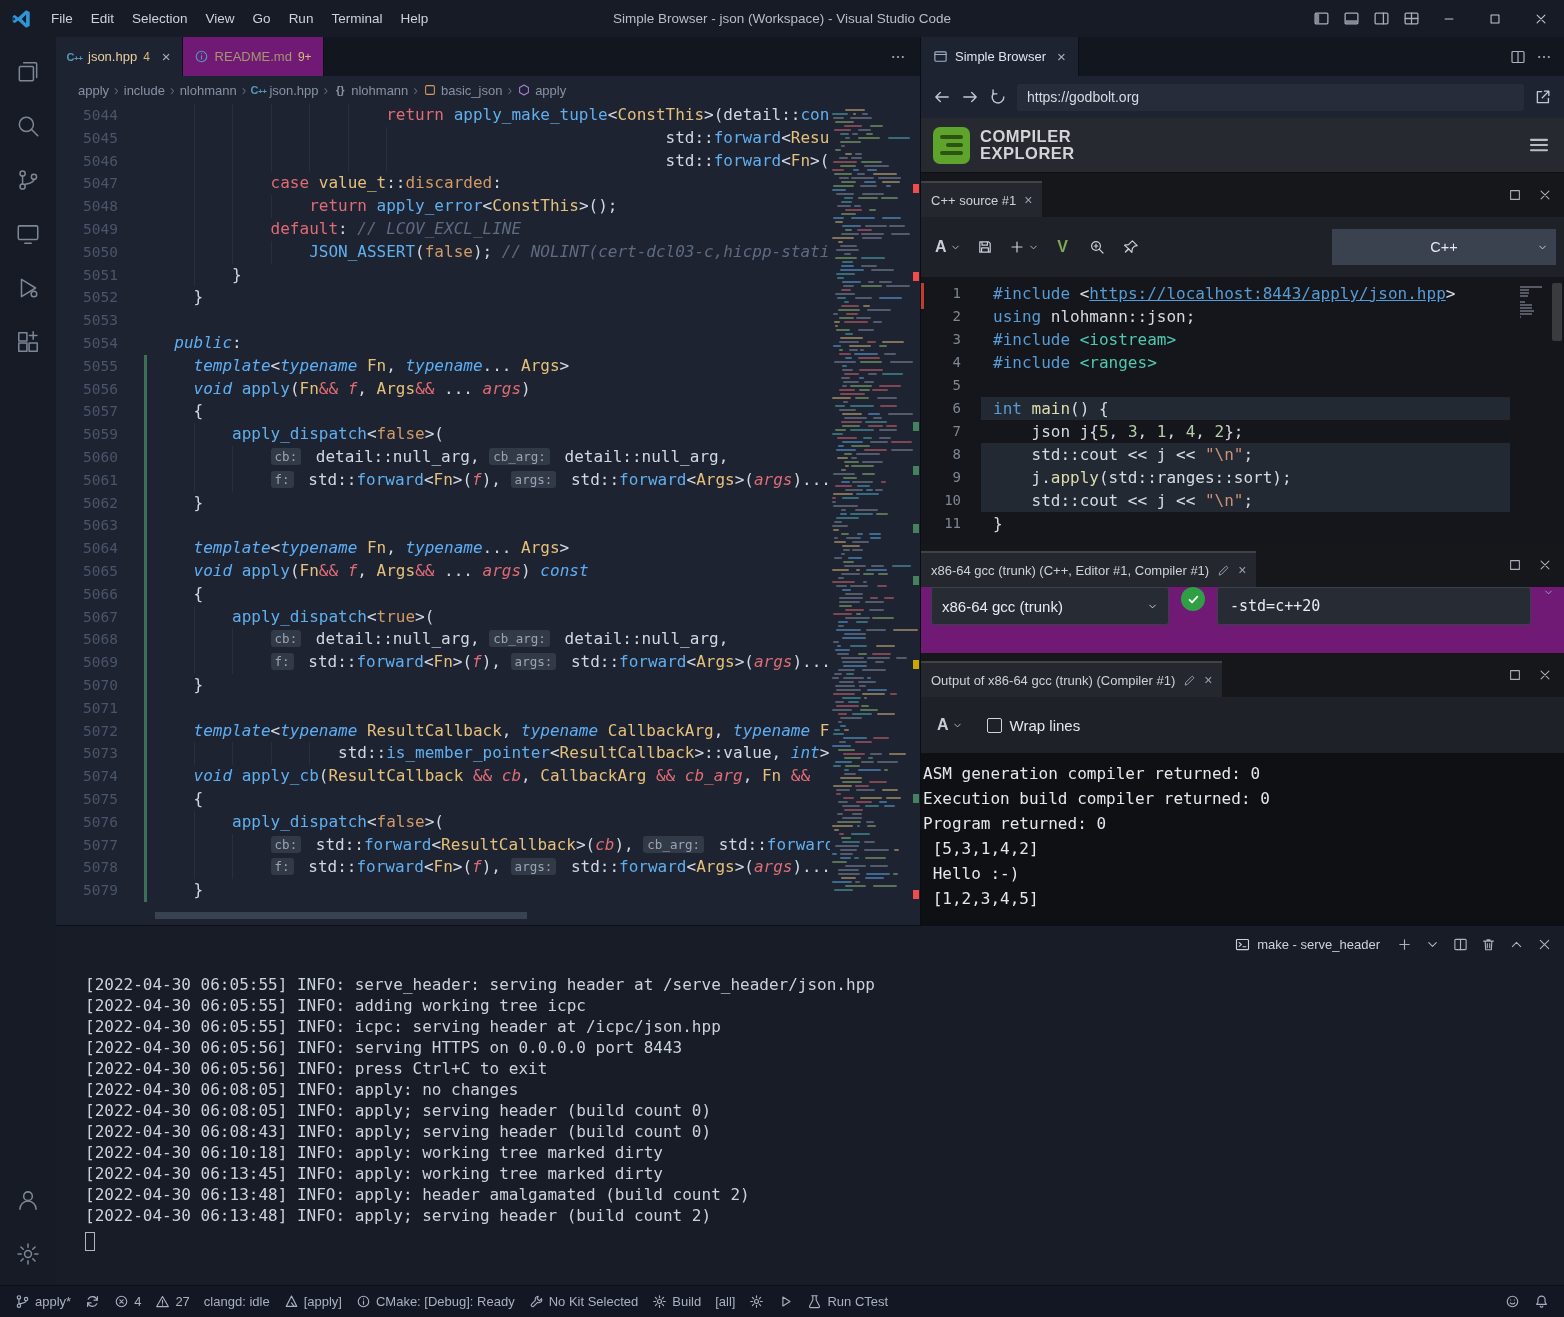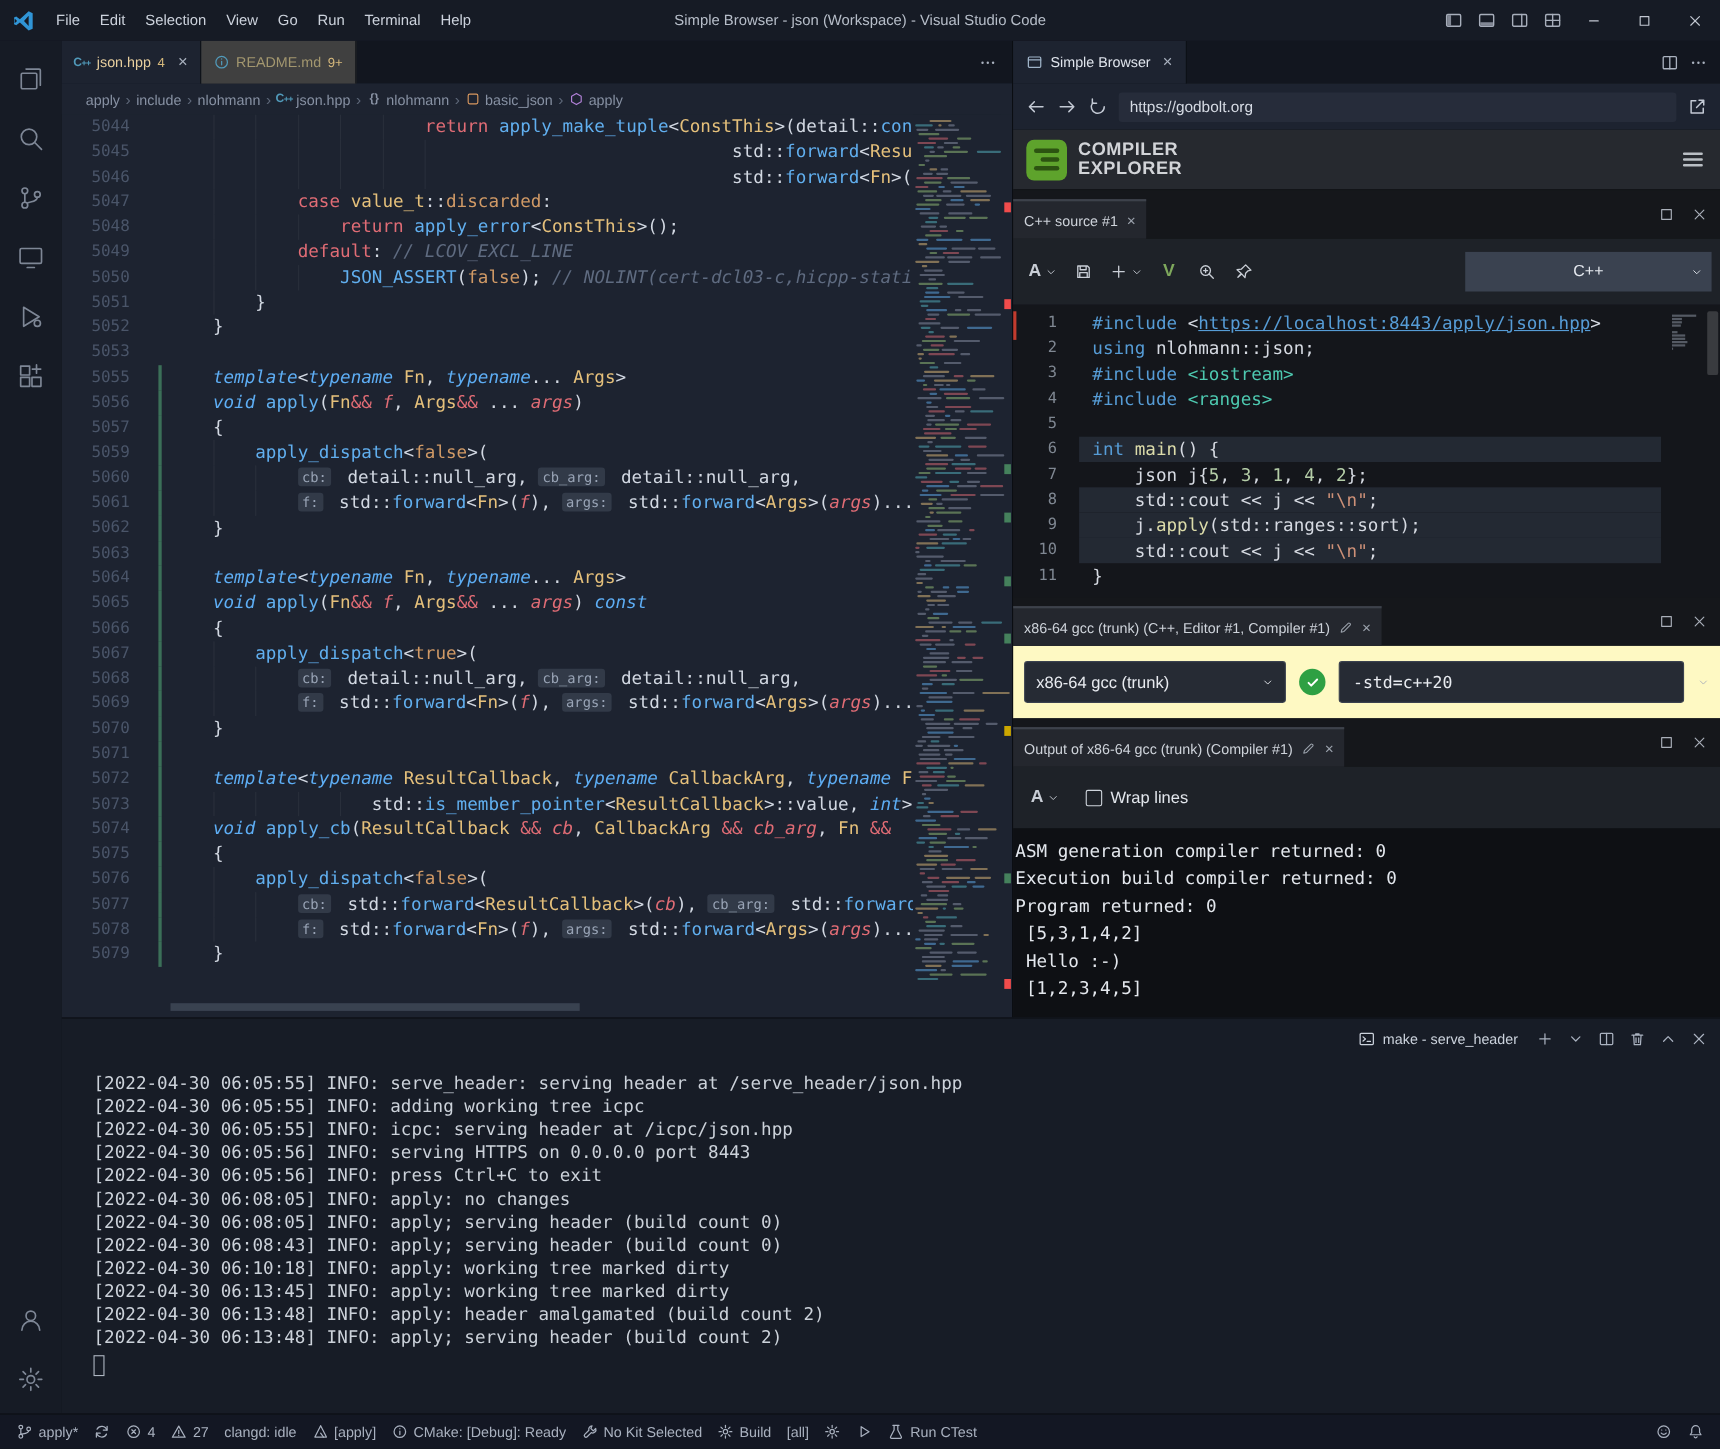--- a/index.html
+++ b/index.html
@@ -23,21 +23,21 @@
 
 .activitybar{position:absolute;top:37px;bottom:32px;left:0;width:56px;background:#161b25;display:flex;flex-direction:column;align-items:center;padding-top:8px;z-index:5}
 .ab-icon{width:48px;height:54px;display:flex;align-items:center;justify-content:center;color:#7e8796}
 .ab-icon svg{width:26px;height:26px;stroke-width:1.4}
 .ab-bottom{margin-top:auto;display:flex;flex-direction:column;align-items:center;padding-bottom:4px}
 
 
 .editor-area{position:absolute;top:37px;left:56px;width:864px;height:888px;background:#1d2330}
 .tabs-row{height:39px;background:#12161f;display:flex;align-items:stretch}
 .etabs{display:flex}
-.etab{display:flex;align-items:center;gap:6px;padding:0 11px;background:#404040;border-right:1px solid #0c0f15;font-size:13px}
+.etab{display:flex;align-items:center;gap:6px;padding:0 11px;background:#701a75;border-right:1px solid #0c0f15;font-size:13px}
 .etab.active{background:#1d2330}
 .etab .ic{width:15px;height:15px}
 .etab-label{color:#a3976f}
 .etab.active .etab-label{color:#e8cf9e}
 .etab-badge{color:#d6b97c;font-size:12px}
 .etab-close{margin-left:6px;color:#aab2bf;font-size:15px;line-height:1}
 .tabs-more{margin-left:auto;align-self:center;margin-right:14px;color:#aab2bf}
 .breadcrumb{height:28px;display:flex;align-items:center;padding-left:22px;font-size:13px;color:#8791a3;background:#1d2330}
 .bc-item{display:inline-flex;align-items:center;gap:4px}
 .bc-item .ic{width:14px;height:14px}
@@ -98,21 +98,21 @@
 .ce-editor .ln{width:40px;color:#7f8792;font-size:14px}
 .ce-editor .lt{left:72px}
 .ce-editor .cl.hl:before{content:"";position:absolute;left:60px;right:54px;top:0;bottom:0;background:#232933}
 .ck{color:#569cd6}.cp{color:#d6dae2}.clk{color:#569cd6;text-decoration:underline}
 .ci{color:#4ec9b0}.cn{color:#b5cea8}.cf{color:#dcdcaa}.cs{color:#ce9178}
 .ce-redmark{position:absolute;left:0;top:6px;width:3px;height:26px;background:#c23b2e}
 .ce-vscroll{position:absolute;right:2px;top:6px;width:10px;height:58px;background:rgba(255,255,255,.16);border-radius:2px}
 .ce-mini{position:absolute;right:18px;top:8px;width:26px}
 .cemm-row{height:3px;position:relative}
 .cemm-row b{position:absolute;left:0;top:1px;height:1.5px;background:#8a93a0;opacity:.55}
-.compiler-pane{height:66px;background:#fef9c3;display:flex;align-items:center;padding:0 10px;gap:12px}
+.compiler-pane{height:66px;background:#701a75;display:flex;align-items:flex-start;padding:0 10px;gap:12px}
 .cdrop{width:238px;height:38px;background:#262b34;border:1px solid #3a414e;border-radius:3px;display:flex;align-items:center;padding:0 10px;font-size:15px;color:#e8ebf0;gap:6px}
 .cdrop .caret-sm{margin-left:auto}
 .ok-badge{width:24px;height:24px;border-radius:50%;background:#2ea043;display:flex;align-items:center;justify-content:center;flex:none}
 .ok-badge .ic{width:13px;height:13px;color:#fff}
 .ok-badge svg{stroke-width:2.2}
 .opts{flex:1;height:38px;background:#262b34;border:1px solid #3a414e;border-radius:3px;display:flex;align-items:center;padding:0 12px;font-size:15px;color:#e8ebf0;font-family:"DejaVu Sans Mono",monospace}
 .out-toolbar{height:56px;background:#1e2228;display:flex;align-items:center;padding:0 10px;gap:18px}
 .wrap-box{display:flex;align-items:center;gap:8px;font-size:15px;color:#e3e7ed}
 .checkbox{width:15px;height:15px;border:1.5px solid #cfd5dc;border-radius:2px}
 .out-content{position:relative;background:#0e1014;font-family:"DejaVu Sans Mono",monospace;font-size:16px;line-height:25px;color:#e4e8ee;padding:8px 0 0 2px;height:172px}
@@ -339,20 +339,21 @@
         <div class="cl"><span class="ln">5044</span><i class="guide" style="left: 137.52px;"></i><i class="guide" style="left: 176.04px;"></i><i class="guide" style="left: 214.56px;"></i><i class="guide" style="left: 253.08px;"></i><i class="guide" style="left: 291.6px;"></i><span class="lt"><span class="tp">                        </span><span class="tk">return </span><span class="tf">apply_make_tuple</span><span class="tp">&lt;</span><span class="tt">ConstThis</span><span class="tp">&gt;(detail::</span><span class="tf">conditional_static_cast</span></span></div>
         <div class="cl"><span class="ln">5045</span><i class="guide" style="left: 137.52px;"></i><i class="guide" style="left: 176.04px;"></i><i class="guide" style="left: 214.56px;"></i><i class="guide" style="left: 253.08px;"></i><i class="guide" style="left: 291.6px;"></i><i class="guide" style="left: 330.12px;"></i><span class="lt"><span class="tp">                                                     </span><span class="tp">std::</span><span class="tf">forward</span><span class="tp">&lt;</span><span class="tt">ResultCallback</span></span></div>
         <div class="cl"><span class="ln">5046</span><i class="guide" style="left: 137.52px;"></i><i class="guide" style="left: 176.04px;"></i><i class="guide" style="left: 214.56px;"></i><i class="guide" style="left: 253.08px;"></i><i class="guide" style="left: 291.6px;"></i><i class="guide" style="left: 330.12px;"></i><span class="lt"><span class="tp">                                                     </span><span class="tp">std::</span><span class="tf">forward</span><span class="tp">&lt;</span><span class="tt">Fn</span><span class="tp">&gt;(fn),</span></span></div>
         <div class="cl"><span class="ln">5047</span><i class="guide" style="left: 137.52px;"></i><i class="guide" style="left: 176.04px;"></i><span class="lt"><span class="tp">            </span><span class="tk">case </span><span class="tt">value_t</span><span class="tp">::</span><span class="tn">discarded</span><span class="tp">:</span></span></div>
         <div class="cl"><span class="ln">5048</span><i class="guide" style="left: 137.52px;"></i><i class="guide" style="left: 176.04px;"></i><i class="guide" style="left: 214.56px;"></i><span class="lt"><span class="tp">                </span><span class="tk">return </span><span class="tf">apply_error</span><span class="tp">&lt;</span><span class="tt">ConstThis</span><span class="tp">&gt;();</span></span></div>
         <div class="cl"><span class="ln">5049</span><i class="guide" style="left: 137.52px;"></i><i class="guide" style="left: 176.04px;"></i><span class="lt"><span class="tp">            </span><span class="tk">default</span><span class="tp">: </span><span class="tc">// LCOV_EXCL_LINE</span></span></div>
         <div class="cl"><span class="ln">5050</span><i class="guide" style="left: 137.52px;"></i><i class="guide" style="left: 176.04px;"></i><i class="guide" style="left: 214.56px;"></i><span class="lt"><span class="tp">                </span><span class="tf">JSON_ASSERT</span><span class="tp">(</span><span class="tn">false</span><span class="tp">); </span><span class="tc">// NOLINT(cert-dcl03-c,hicpp-static-assert,misc-static-assert)</span></span></div>
         <div class="cl"><span class="ln">5051</span><i class="guide" style="left: 137.52px;"></i><span class="lt"><span class="tp">        </span><span class="tp">}</span></span></div>
         <div class="cl"><span class="ln">5052</span><span class="lt"><span class="tp">    </span><span class="tp">}</span></span></div>
         <div class="cl"><span class="ln">5053</span><span class="lt"><span class="tp"></span></span></div>
+        <div class="cl"><span class="ln">5054</span><span class="lt"><span class="tp">  </span><span class="tkb">public</span><span class="tp">:</span></span></div>
         <div class="cl"><span class="ln">5055</span><i class="gut-add"></i><span class="lt"><span class="tp">    </span><span class="tkb">template</span><span class="tp">&lt;</span><span class="tkb">typename</span><span class="tp"> </span><span class="tt">Fn</span><span class="tp">, </span><span class="tkb">typename</span><span class="tp">... </span><span class="tt">Args</span><span class="tp">&gt;</span></span></div>
         <div class="cl"><span class="ln">5056</span><i class="gut-add"></i><span class="lt"><span class="tp">    </span><span class="tkb">void </span><span class="tf">apply</span><span class="tp">(</span><span class="tt">Fn</span><span class="to">&amp;&amp;</span><span class="tp"> </span><span class="tpa">f</span><span class="tp">, </span><span class="tt">Args</span><span class="to">&amp;&amp;</span><span class="tp"> ... </span><span class="tpa">args</span><span class="tp">)</span></span></div>
         <div class="cl"><span class="ln">5057</span><i class="gut-add"></i><span class="lt"><span class="tp">    </span><span class="tp">{</span></span></div>
         <div class="cl"><span class="ln">5059</span><i class="guide" style="left: 137.52px;"></i><i class="gut-add"></i><span class="lt"><span class="tp">        </span><span class="tf">apply_dispatch</span><span class="tp">&lt;</span><span class="tn">false</span><span class="tp">&gt;(</span></span></div>
         <div class="cl"><span class="ln">5060</span><i class="guide" style="left: 137.52px;"></i><i class="guide" style="left: 176.04px;"></i><i class="gut-add"></i><span class="lt"><span class="tp">            </span><span class="th">cb:</span><span class="tp"> detail::null_arg, </span><span class="th">cb_arg:</span><span class="tp"> detail::null_arg,</span></span></div>
         <div class="cl"><span class="ln">5061</span><i class="guide" style="left: 137.52px;"></i><i class="guide" style="left: 176.04px;"></i><i class="gut-add"></i><span class="lt"><span class="tp">            </span><span class="th">f:</span><span class="tp"> std::</span><span class="tf">forward</span><span class="tp">&lt;</span><span class="tt">Fn</span><span class="tp">&gt;(</span><span class="tpa">f</span><span class="tp">), </span><span class="th">args:</span><span class="tp"> std::</span><span class="tf">forward</span><span class="tp">&lt;</span><span class="tt">Args</span><span class="tp">&gt;(</span><span class="tpa">args</span><span class="tp">)...);</span></span></div>
         <div class="cl"><span class="ln">5062</span><i class="gut-add"></i><span class="lt"><span class="tp">    </span><span class="tp">}</span></span></div>
         <div class="cl"><span class="ln">5063</span><i class="gut-add"></i><span class="lt"><span class="tp"></span></span></div>
         <div class="cl"><span class="ln">5064</span><i class="gut-add"></i><span class="lt"><span class="tp">    </span><span class="tkb">template</span><span class="tp">&lt;</span><span class="tkb">typename</span><span class="tp"> </span><span class="tt">Fn</span><span class="tp">, </span><span class="tkb">typename</span><span class="tp">... </span><span class="tt">Args</span><span class="tp">&gt;</span></span></div>
         <div class="cl"><span class="ln">5065</span><i class="gut-add"></i><span class="lt"><span class="tp">    </span><span class="tkb">void </span><span class="tf">apply</span><span class="tp">(</span><span class="tt">Fn</span><span class="to">&amp;&amp;</span><span class="tp"> </span><span class="tpa">f</span><span class="tp">, </span><span class="tt">Args</span><span class="to">&amp;&amp;</span><span class="tp"> ... </span><span class="tpa">args</span><span class="tp">) </span><span class="tkb">const</span></span></div>

